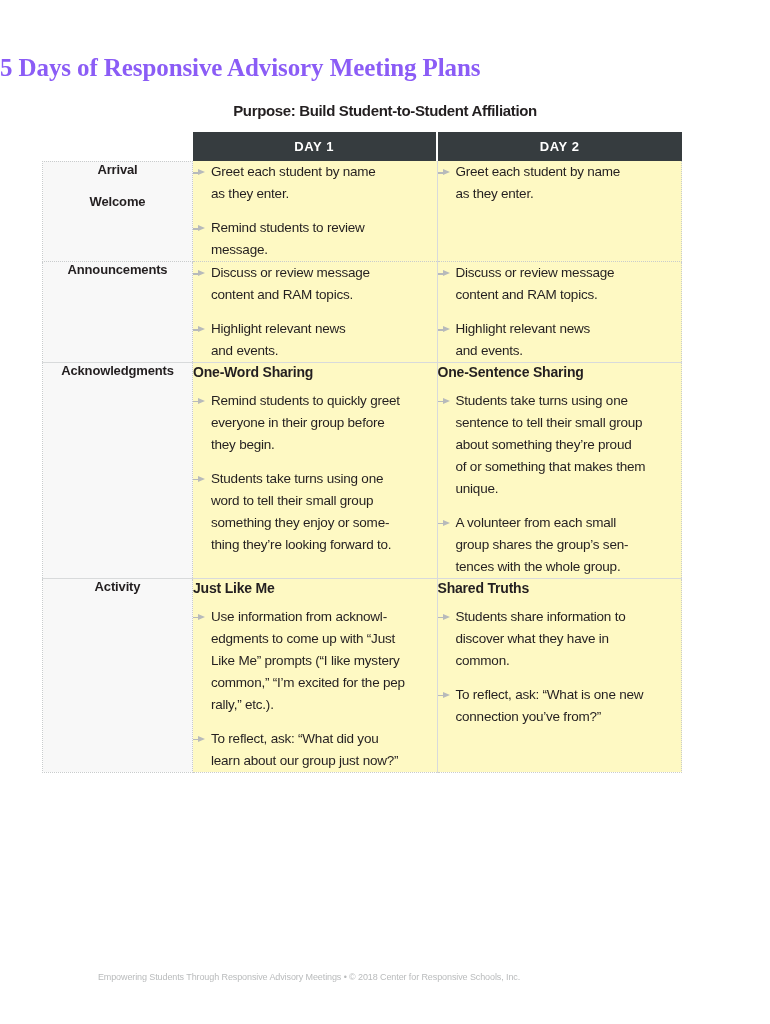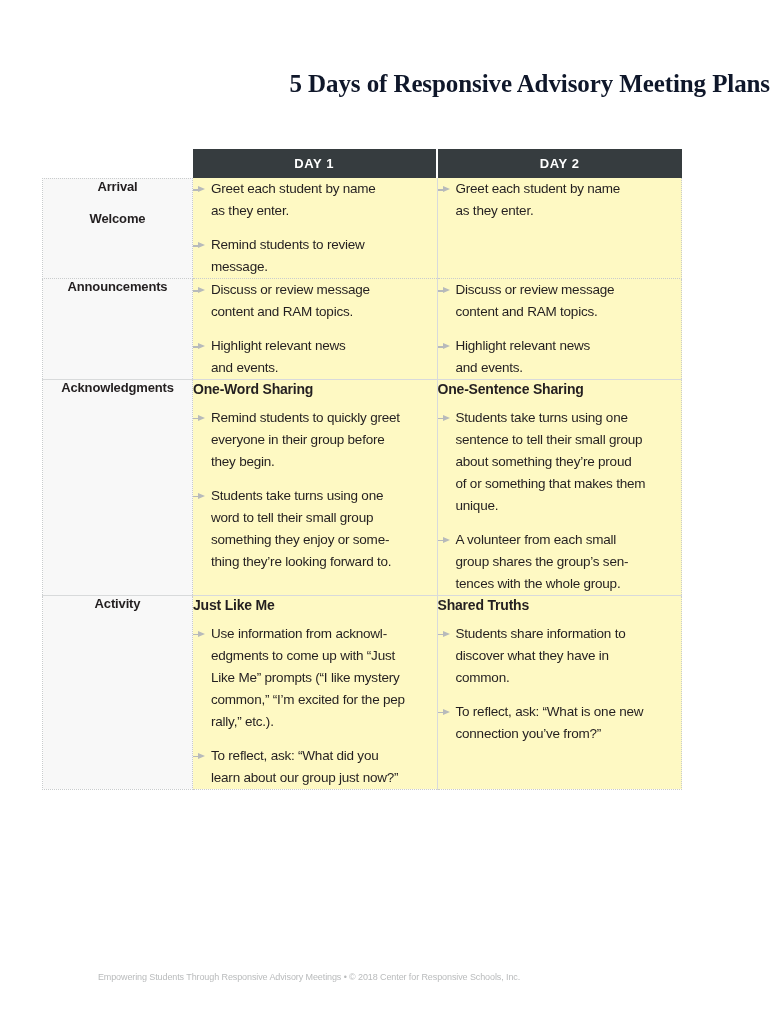--- a/index.html
+++ b/index.html
@@ -17,50 +17,50 @@
 
   .page {
     position: absolute;
     inset: 0;
     background: #ffffff;
   }
 
   
   .doc-title {
     position: absolute;
-    top: 70px;
+    top: 54px;
     left: 0;
     width: 770px;
-    text-align: right;
+    text-align: left;
     font-family: "Liberation Serif", "DejaVu Serif", serif;
     font-weight: bold;
     font-size: 25px;
     letter-spacing: -0.1px;
-    color: #0f172a;
+    color: #8b5cf6;
     line-height: 1.1;
   }
   .doc-subtitle {
     position: absolute;
     top: 102px;
     left: 0;
     width: 770px;
     text-align: center;
     font-family: "Liberation Sans", sans-serif;
     font-weight: bold;
     font-size: 15px;
     letter-spacing: -0.35px;
     color: #231f20;
     line-height: 1.2;
   }
 
   
   .plan-table {
     position: absolute;
     left: 42px;
-    top: 149px;
+    top: 132px;
     width: 639px;
     border-collapse: collapse;
     table-layout: fixed;
   }
   .plan-table col.c-label { width: 150px; }
   .plan-table col.c-day   { width: 244.5px; }
 
   .plan-table th,
   .plan-table td {
     padding: 0;
@@ -186,20 +186,21 @@
     font-family: "Liberation Sans", sans-serif;
   }
 </style>
 </head>
 <body>
 
 <div class="page">
 
   <div class="doc-title">5 Days of Responsive Advisory Meeting Plans</div>
 
+  <div class="doc-subtitle">Purpose: Build Student-to-Student Affiliation</div>
 
   <table class="plan-table">
     <colgroup>
       <col class="c-label">
       <col class="c-day">
       <col class="c-day">
     </colgroup>
     <thead>
       <tr>
         <th class="hdr-blank"></th>

